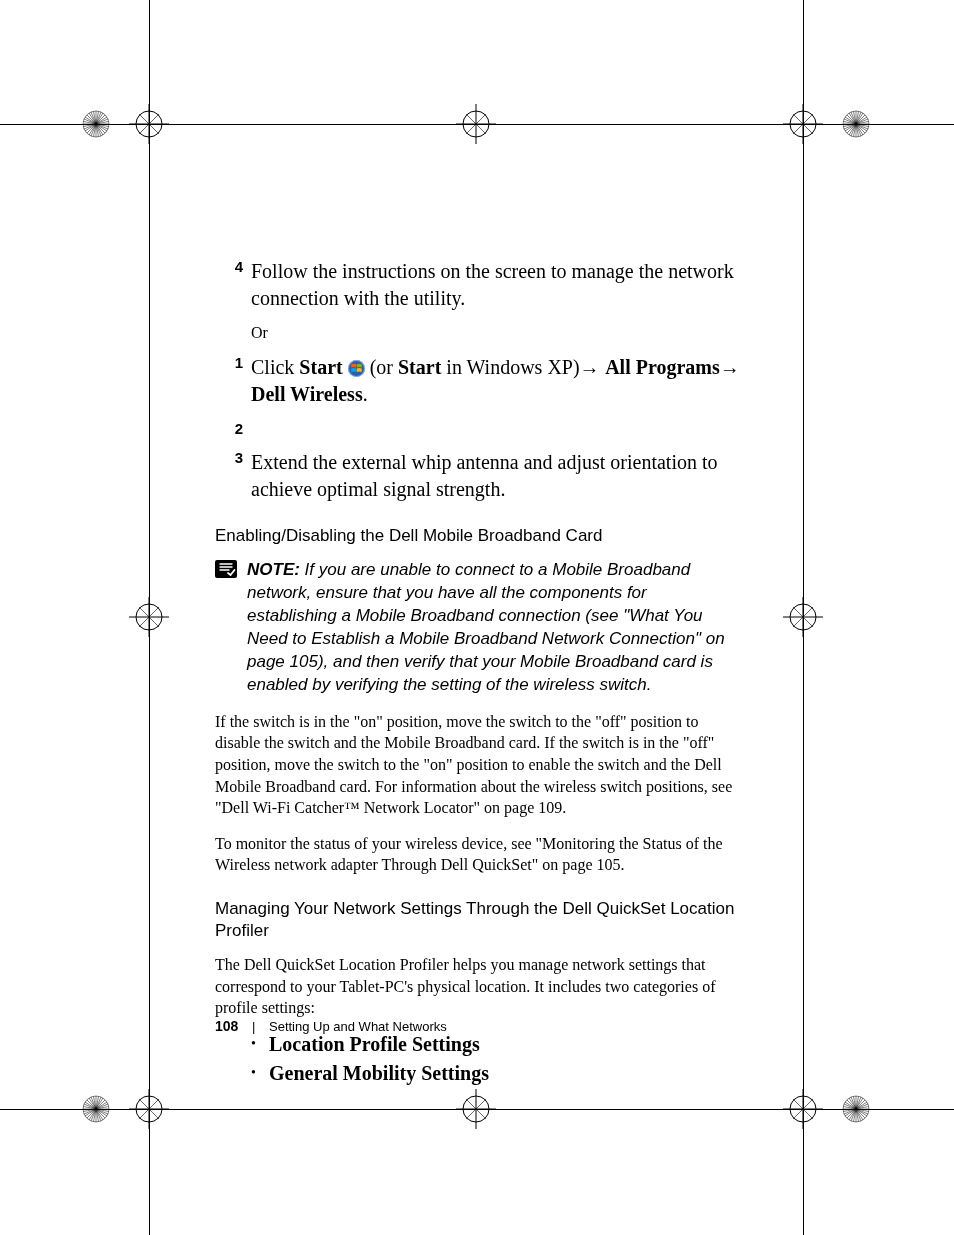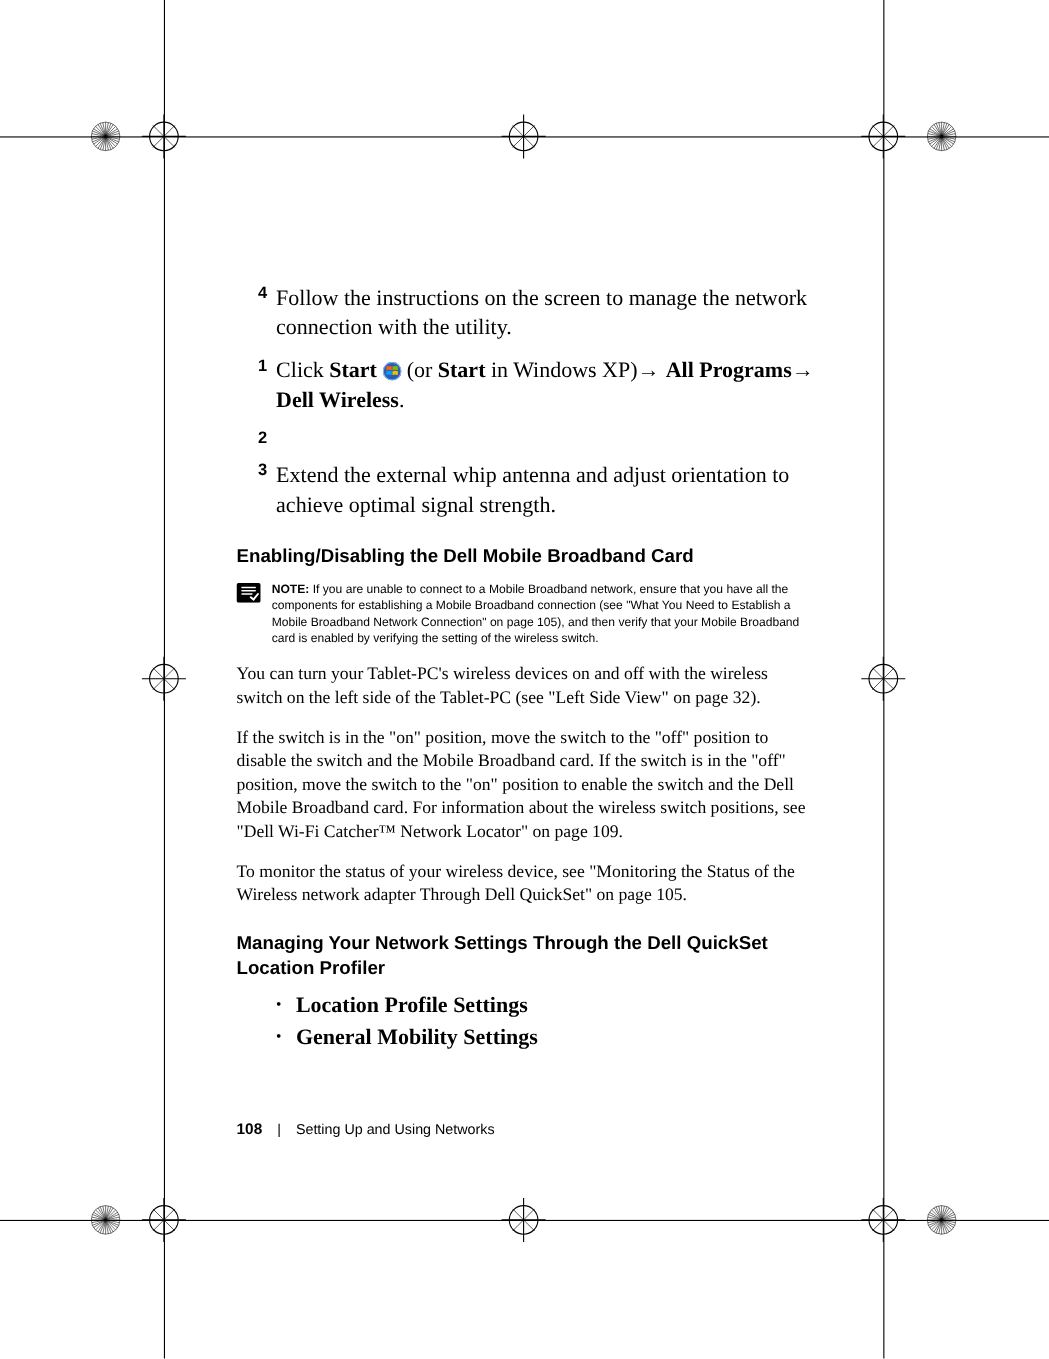--- a/index.html
+++ b/index.html
@@ -38,40 +38,41 @@
   .or {
     margin-left: 36px;
     font-size: 16px;
     margin-bottom: 12px;
     margin-top: 4px;
   }
   .bold { font-weight: bold; }
   .arrow { font-family: Arial, sans-serif; }
   .heading {
     font-family: Arial, Helvetica, sans-serif;
-    font-weight: bold;
+    font-weight: normal;
     font-size: 17px;
     margin-top: 22px;
     margin-bottom: 12px;
     line-height: 1.3;
   }
   .noteblock {
     display: flex;
     margin-bottom: 14px;
   }
   .noteicon {
     width: 22px; height: 18px;
     flex-shrink: 0;
     margin-right: 10px;
     margin-top: 1px;
   }
   .notetxt {
     font-family: Arial, Helvetica, sans-serif;
-    font-size: 11px;
+    font-size: 17px;
     line-height: 1.35;
+    font-style: italic;
   }
   .notetxt .bold { font-weight: bold; }
   .body {
     font-size: 16px;
     line-height: 1.35;
     margin-bottom: 14px;
   }
   .bulletlist {
     margin-left: 36px;
   }
@@ -167,20 +168,21 @@
 
   <use href="#cross" x="476" y="124"></use>
 </svg>
 
 <div class="content">
 
   <div class="numlist">
     <div class="num">4</div>
     <div class="txt">Follow the instructions on the screen to manage the network connection with the utility.</div>
   </div>
+  <div class="or">Or</div>
 
   <div class="numlist">
     <div class="num">1</div>
     <div class="txt">
       <span>Click </span><span class="bold">Start </span><span class="start-orb"><svg viewBox="0 0 17 17">
             <circle cx="8.5" cy="8.5" r="8.5" fill="#2a5fb0"></circle>
             <circle cx="8.5" cy="8.5" r="8" fill="none" stroke="#9cc6ff" stroke-width="0.8"></circle>
             <g transform="translate(3.2,3.2) scale(0.62)">
               <path d="M0 1.5 Q4 0 8 1.5 L8 7 Q4 5.5 0 7 Z" fill="#ff5a1f"></path>
               <path d="M9 1.5 Q13 0 17 1.5 L17 7 Q13 5.5 9 7 Z" fill="#7fba00"></path>
@@ -212,37 +214,37 @@
             <line x1="5" y1="10" x2="14" y2="10"></line>
             <path d="M13 13 l2.5 2 l4 -5" stroke-width="1.8"></path>
           </g>
         </svg>
     </div>
     <div class="notetxt">
       <span class="bold">NOTE: </span><span>If you are unable to connect to a Mobile Broadband network, ensure that you have all the components for establishing a Mobile Broadband connection (see "What You Need to Establish a Mobile Broadband Network Connection" on page 105), and then verify that your Mobile Broadband card is enabled by verifying the setting of the wireless switch.</span>
     </div>
   </div>
 
-  <div class="body">You can turn your Tablet-PC's wireless devices on and off with the wireless switch on the left side of the Tablet-PC (see "Left Side View" on page 32).</div>
   <div class="body">If the switch is in the "on" position, move the switch to the "off" position to disable the switch and the Mobile Broadband card. If the switch is in the "off" position, move the switch to the "on" position to enable the switch and the Dell Mobile Broadband card. For information about the wireless switch positions, see "Dell Wi-Fi Catcher™ Network Locator" on page 109.</div>
   <div class="body">To monitor the status of your wireless device, see "Monitoring the Status of the Wireless network adapter Through Dell QuickSet" on page 105.</div>
 
   <div class="heading">Managing Your Network Settings Through the Dell QuickSet Location Profiler</div>
 
+  <div class="body">The Dell QuickSet Location Profiler helps you manage network settings that correspond to your Tablet-PC's physical location. It includes two categories of profile settings:</div>
 
   <div class="bulletlist">
     <div class="bulletitem">
       <div class="dot">•</div>
       <div class="btxt">Location Profile Settings</div>
     </div>
     <div class="bulletitem">
       <div class="dot">•</div>
       <div class="btxt">General Mobility Settings</div>
     </div>
   </div>
 
 </div>
 
 <div class="footer">
   <span class="pn">108</span>
   <span class="sep">|</span>
-  <span>Setting Up and Using Networks</span>
+  <span>Setting Up and What Networks</span>
 </div>
 
 </body></html>

